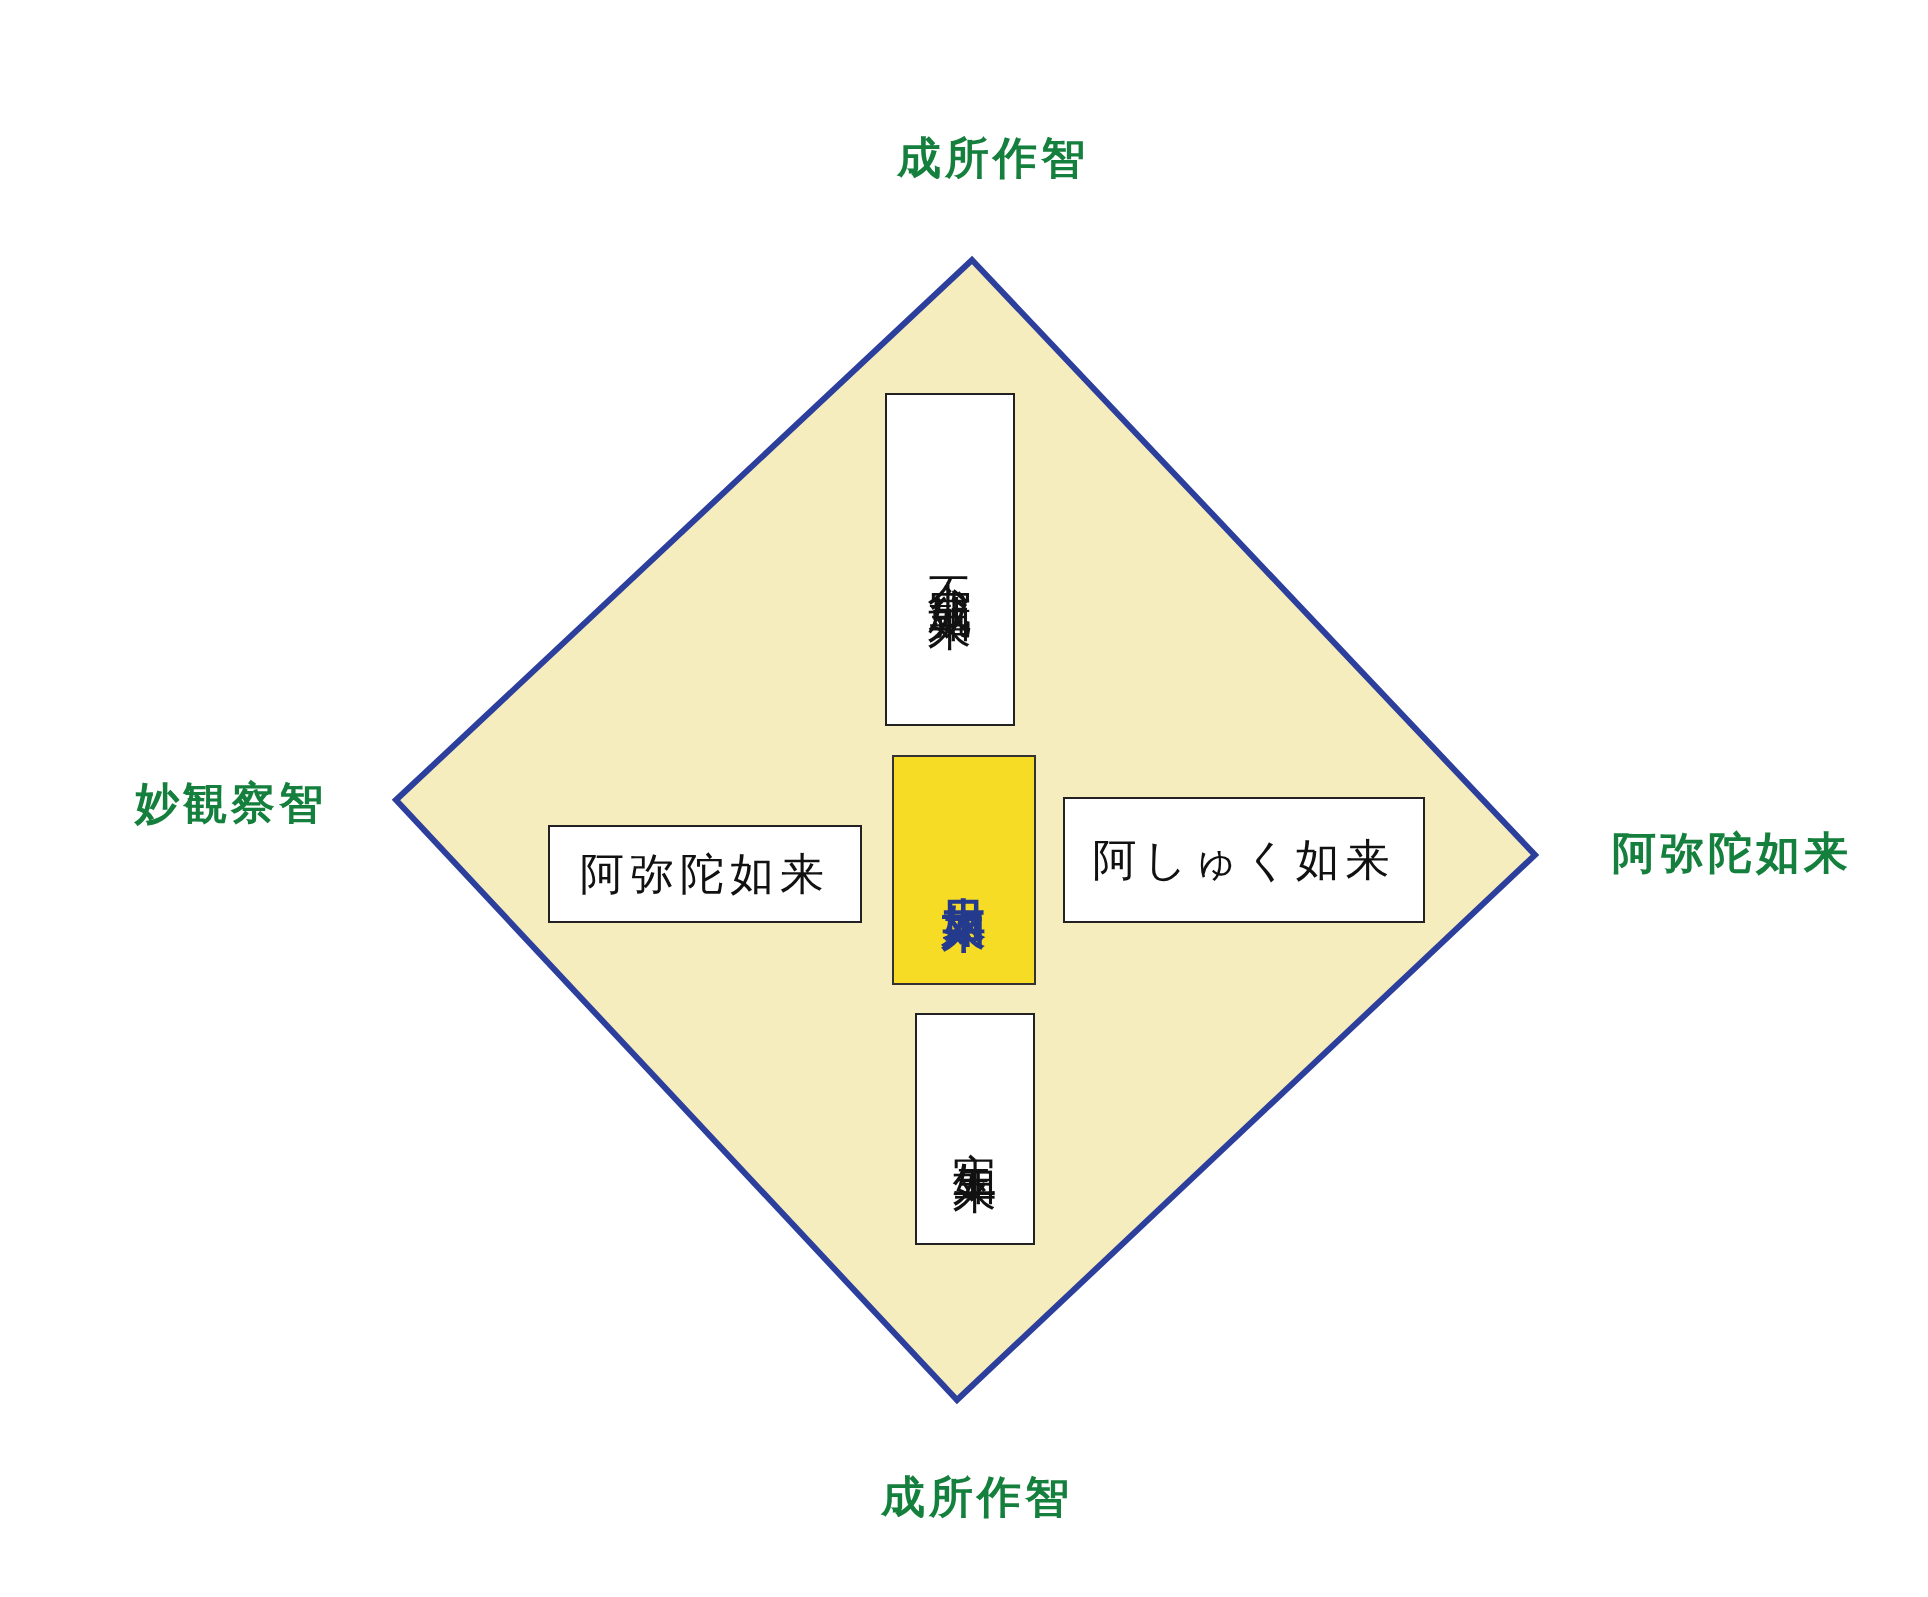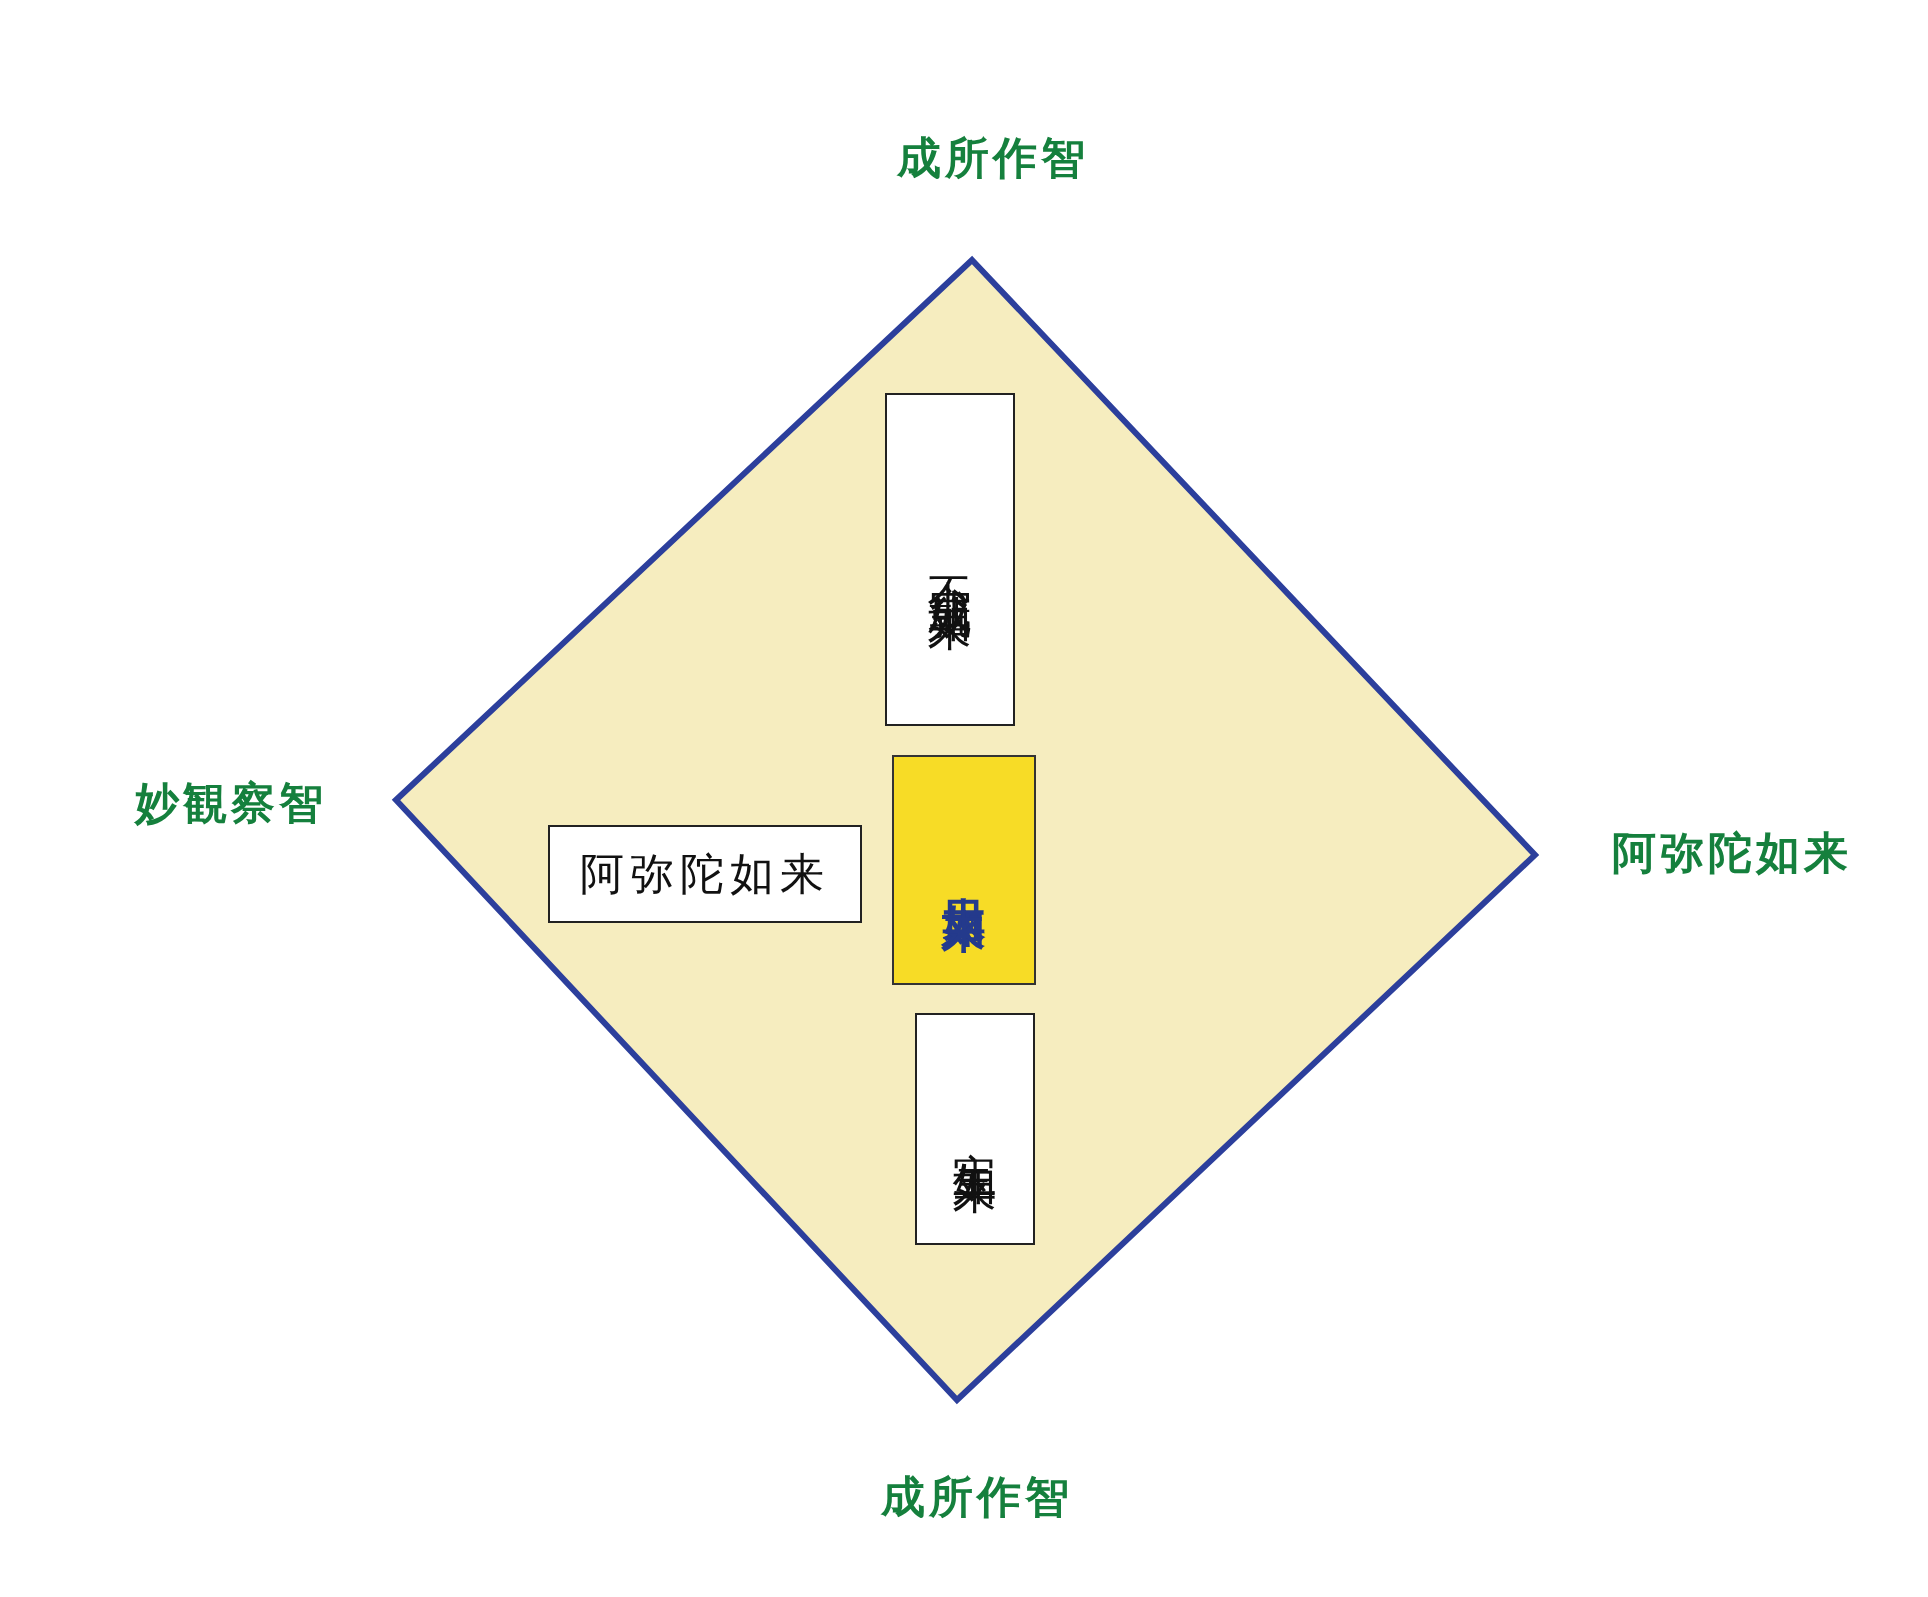--- a/index.html
+++ b/index.html
@@ -92,18 +92,21 @@
   </div>
 
   <div class="box center" style="left:892px; top:755px; width:144px; height:230px; background:#f7dc26;">
     <span class="txt" style="color:#243a8c;">大日如来</span>
   </div>
 
   <div class="box horizontal" style="left:548px; top:825px; width:314px; height:98px;">
     <span class="txt">阿弥陀如来</span>
   </div>
 
+  <div class="box horizontal" style="left:1063px; top:797px; width:362px; height:126px;">
+    <span class="txt">阿しゅく如来</span>
+  </div>
 
   <div class="box vertical" style="left:915px; top:1013px; width:120px; height:232px;">
     <span class="txt">宝生如来</span>
   </div>
 
 </div>
 
 </body></html>

